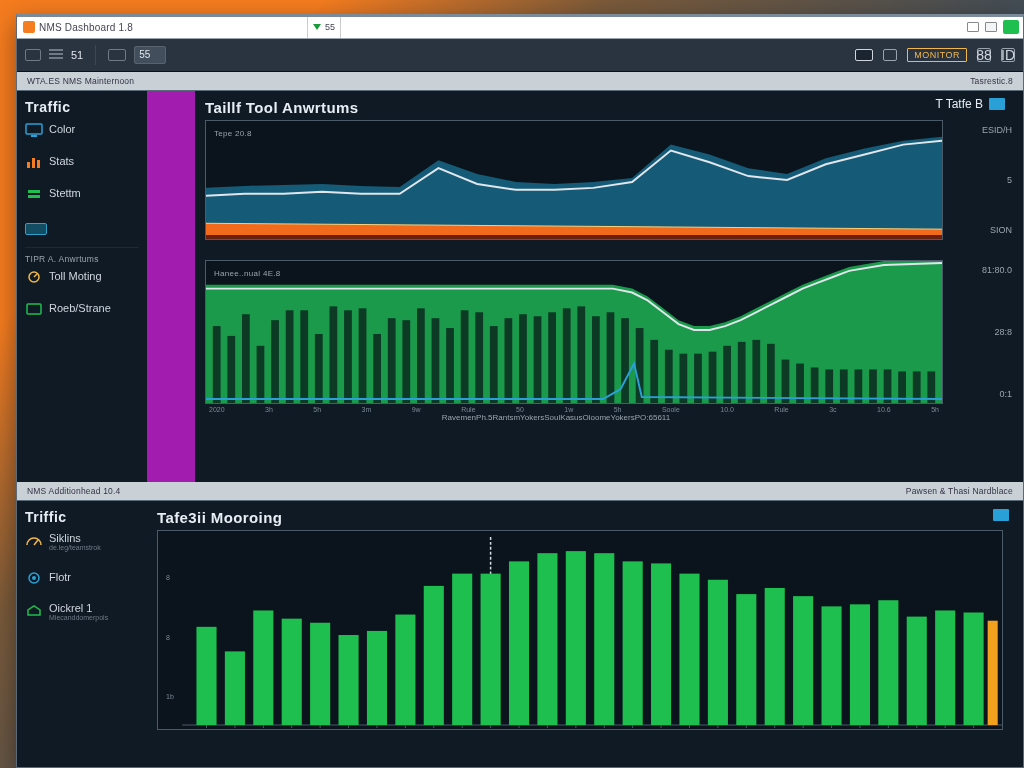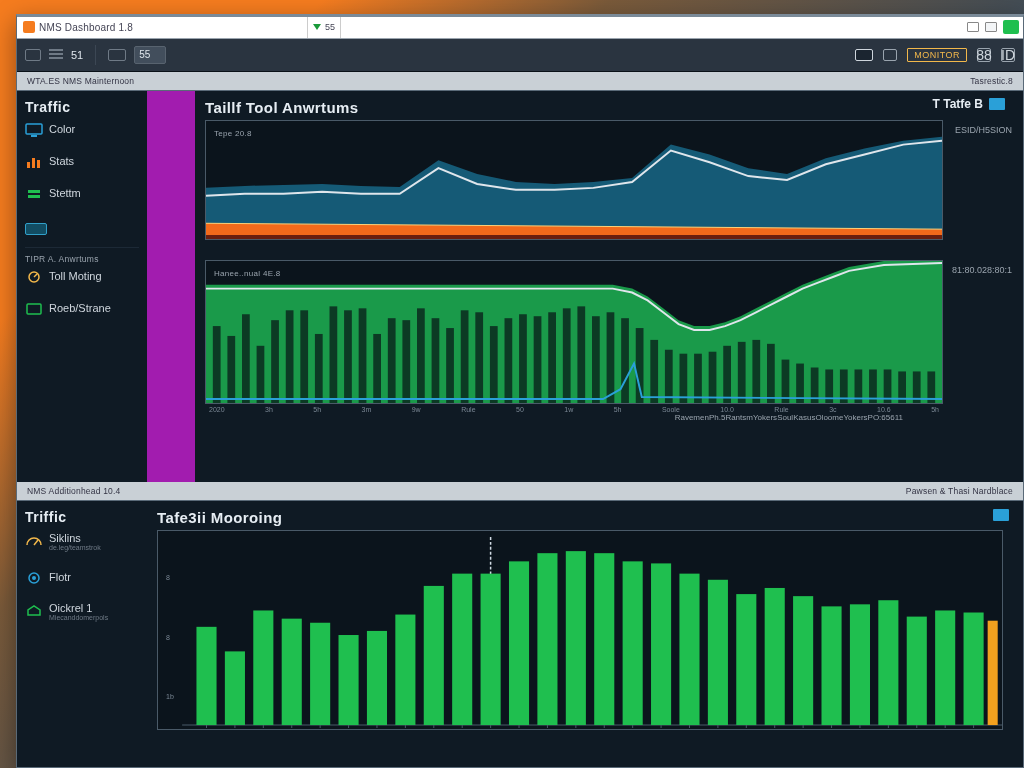--- a/index.html
+++ b/index.html
@@ -74,41 +74,41 @@
   .nav-icn { width: 18px; height: 14px; border-radius: 2px; flex-shrink: 0; display:inline-flex; align-items:center; justify-content:center;}
   .nav-icn svg { display:block; }
   .section-label { font-size: 8.5px; color: #9aa4ae; letter-spacing: .3px; margin-top: 6px; padding-top: 6px; border-top: 1px solid #1c2936; }
   .chip { width: 22px; height: 12px; background: #124d63; border: 1px solid #31a0c9; border-radius: 2px; margin-top: 4px; }
 
   .content { flex: 1; background: #0f1a24; position: relative; }
   .panel-title {
     font-size: 15px; color: #e6edf3; font-weight: 600; letter-spacing: .4px;
     padding: 8px 0 4px 10px;
   }
-  .corner-title { position: absolute; right: 18px; top: 6px; display:flex; align-items:center; gap:6px; font-size:12px; font-weight:700; color:#e6edf3;}
+  .corner-title { position: absolute; right: 18px; top: 6px; display:flex; align-items:center; gap:6px; font-size:12px; font-weight:400; color:#e6edf3;}
   .corner-chip { width: 16px; height: 12px; background: #2aa0d8; border-radius:1px; }
 
   
   .chart-box {
     margin: 0 80px 0 10px; border: 1px solid #4a5a68; background: #0b141c;
     position: relative;
   }
   .chart-sub { position: absolute; left: 8px; top: 8px; font-size: 8px; color: #9aa4ae; letter-spacing: .3px; }
-  .y-labels { position:absolute; right:-70px; top:0; height:100%; display:flex; flex-direction:row; justify-content:space-between; font-size:9px; color:#9aa4ae; text-align:right; padding:4px 0;}
+  .y-labels { position:absolute; right:-70px; top:0; height:100%; display:flex; flex-direction:column; justify-content:space-between; font-size:9px; color:#9aa4ae; text-align:right; padding:4px 0;}
 
   svg { display:block; }
   .axis-ticks text { font-size: 7px; fill: #7a8794; }
   .vcursor { stroke:#d0dae4; stroke-width:1.5; stroke-dasharray:3 2;}
 
   
   .panel-top { height: 400px; gap: 48px; }
   .chart-top-a { height: 120px; }
   .chart-top-b { height: 144px; margin-top: 20px; }
   .xlabels-row { margin: 2px 80px 0 10px; display:flex; justify-content:space-between; font-size:7px; color:#7a8794; padding:0 4px;}
-  .xlabels-row2 { margin: 0 80px 0 10px; display:flex; justify-content:flex-end; font-size:8px; color:#9aa4ae; padding:0 40px 0 4px;}
+  .xlabels-row2 { margin: 0 80px 0 10px; display:flex; justify-content:center; font-size:8px; color:#9aa4ae; padding:0 40px 0 4px;}
 
   .panel-bot { height: 272px; }
   .chart-bot { height: 200px; margin-right: 20px; }
 
 </style>
 </head>
 <body>
 
 <div class="window">
 

